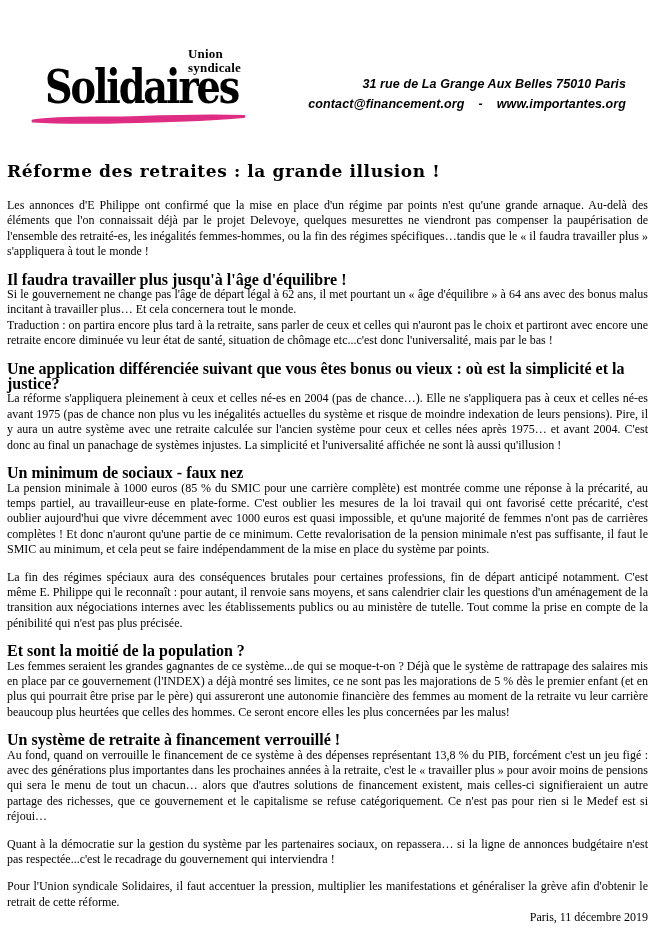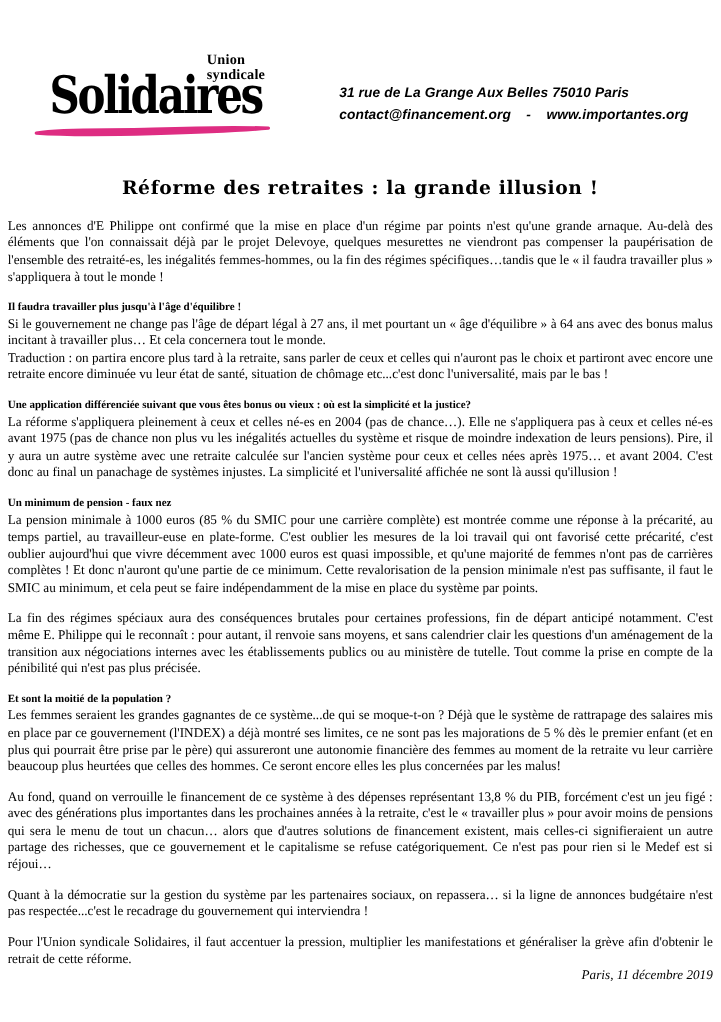--- a/index.html
+++ b/index.html
@@ -63,68 +63,66 @@
     position: absolute;
     left: -14px;
     top: 64px;
     width: 215px;
     height: 14px;
   }
   .header-address {
     margin-left: auto;
     margin-right: 12px;
     padding-top: 27px;
-    text-align: left;
+    text-align: right;
     font-family: "Liberation Sans", sans-serif;
     font-style: italic;
     font-weight: bold;
     font-size: 12.5px;
     line-height: 20px;
     letter-spacing: 0.1px;
   }
   .contact-line { white-space: nowrap; }
   .contact-sep {
     display: inline-block;
     margin: 0 14px;
   }
 
   
   .doc-title {
     margin-top: 22px;
-    text-align: center;
     font-family: "DejaVu Serif", serif;
     font-weight: bold;
     font-size: 17px;
     letter-spacing: 0.6px;
   }
 
   
   .content {
     margin-top: 17px;
     font-size: 12px;
     line-height: 15.4px;
     text-align: justify;
   }
   .content p { margin: 0; }
   .section { margin-top: 12px; }
   .section-heading {
     font-weight: bold;
     margin: 0;
-    font-size: 10px;
+    font-size: 16px;
     text-align: left;
   }
   .closing-paragraph { margin-top: 12px !important; }
   .conclusion {
     margin-top: 12px !important;
     font-weight: normal;
   }
   .dateline {
     text-align: right;
     margin-top: 1px;
-    font-style: italic;
   }
 </style>
 </head>
 <body>
 
 <div class="page">
 
   <div class="header">
     <div class="logo">
       <div class="logo-tagline">Union
@@ -141,44 +139,45 @@
   </div>
 
   <div class="doc-title">Réforme des retraites : la grande illusion !</div>
 
   <div class="content">
 
     <p>Les annonces d'E Philippe ont confirmé que la mise en place d'un régime par points n'est  qu'une grande arnaque. Au-delà des éléments que l'on connaissait déjà par le projet Delevoye, quelques mesurettes ne viendront pas compenser la paupérisation de l'ensemble des retraité-es, les inégalités femmes-hommes, ou la fin des régimes spécifiques…tandis que le « il faudra travailler plus » s'appliquera à tout le monde !</p>
 
     <div class="section">
       <p class="section-heading">Il faudra travailler plus jusqu'à l'âge d'équilibre !</p>
-      <p>Si le gouvernement ne change pas l'âge de départ légal à 27 ans, il met pourtant un « âge d'équilibre » à 64 ans avec des bonus malus incitant à travailler plus… Et cela concernera tout le monde.</p>
+      <p>Si le gouvernement ne change pas l'âge de départ légal à 62 ans, il met pourtant un « âge d'équilibre » à 64 ans avec des bonus malus incitant à travailler plus… Et cela concernera tout le monde.</p>
       <p>Traduction : on partira encore plus tard à la retraite, sans parler de ceux et celles qui n'auront pas le choix et partiront avec encore une retraite encore diminuée vu leur état de santé, situation de chômage etc...c'est donc l'universalité, mais par le bas !</p>
     </div>
 
     <div class="section">
       <p class="section-heading">Une application différenciée suivant que vous êtes bonus ou vieux : où est la simplicité  et la justice?</p>
       <p>La réforme s'appliquera pleinement à ceux et celles né-es en 2004 (pas de chance…). Elle ne s'appliquera pas à ceux et celles né-es avant 1975 (pas de chance non plus vu les inégalités actuelles du système et risque de moindre indexation de leurs pensions).  Pire, il y aura un autre système avec une retraite calculée sur l'ancien système pour ceux et celles nées après 1975… et avant  2004. C'est donc au final un panachage de systèmes injustes. La simplicité et l'universalité affichée ne sont là aussi qu'illusion !</p>
     </div>
 
     <div class="section">
-      <p class="section-heading">Un minimum de pension - faux nez</p>
+      <p class="section-heading">Un minimum de sociaux - faux nez</p>
       <p>La pension minimale à 1000 euros (85 % du SMIC pour une carrière complète) est montrée comme une réponse à la précarité, au temps partiel, au travailleur-euse en plate-forme. C'est oublier les mesures de la loi travail qui ont favorisé cette précarité, c'est oublier aujourd'hui que vivre décemment avec 1000 euros est quasi impossible, et qu'une majorité de femmes n'ont pas de carrières complètes ! Et donc n'auront qu'une partie de ce minimum. Cette revalorisation de la pension minimale n'est pas suffisante, il faut le SMIC au minimum, et cela peut se faire indépendamment de la mise en place du système par points.</p>
     </div>
 
     <div class="section">
       <p>La fin des régimes spéciaux aura des conséquences brutales pour certaines professions, fin de départ anticipé notamment. C'est même E. Philippe qui le reconnaît : pour autant, il renvoie sans moyens, et sans calendrier clair les questions d'un aménagement de la transition aux négociations internes avec les établissements publics ou au ministère de tutelle. Tout comme la prise en compte de la pénibilité qui n'est pas plus précisée.</p>
     </div>
 
     <div class="section">
       <p class="section-heading">Et sont la moitié de la population ?</p>
       <p>Les femmes seraient les grandes gagnantes de ce système...de qui se moque-t-on ? Déjà que le système de rattrapage des salaires mis en place par ce gouvernement (l'INDEX) a déjà montré ses limites, ce ne sont pas les majorations de 5 % dès le premier enfant (et en plus qui pourrait être prise par le père) qui assureront une autonomie financière des femmes au moment de la retraite vu leur carrière beaucoup plus heurtées que celles des hommes. Ce seront encore elles les plus concernées par les malus!</p>
     </div>
 
     <div class="section">
+      <p class="section-heading">Un système de retraite à financement verrouillé !</p>
       <p>Au fond, quand on verrouille le financement de ce système à des dépenses représentant 13,8 % du PIB, forcément c'est un jeu figé : avec des générations plus importantes dans les prochaines années à la retraite, c'est le « travailler plus »  pour avoir moins de pensions qui sera le menu de tout un chacun… alors que d'autres solutions de financement existent, mais celles-ci signifieraient un autre partage des richesses, que ce gouvernement et le capitalisme se refuse catégoriquement. Ce n'est pas pour rien si le Medef est si réjoui…</p>
     </div>
 
     <p class="closing-paragraph">Quant à la démocratie sur la gestion du système par les partenaires sociaux, on repassera… si la ligne de annonces budgétaire n'est pas respectée...c'est le recadrage du gouvernement qui interviendra !</p>
 
     <p class="conclusion">Pour l'Union syndicale Solidaires, il faut accentuer la pression, multiplier les manifestations et généraliser la grève afin d'obtenir le retrait de cette réforme.</p>
 
     <p class="dateline">Paris, 11 décembre 2019</p>
 
   </div>

